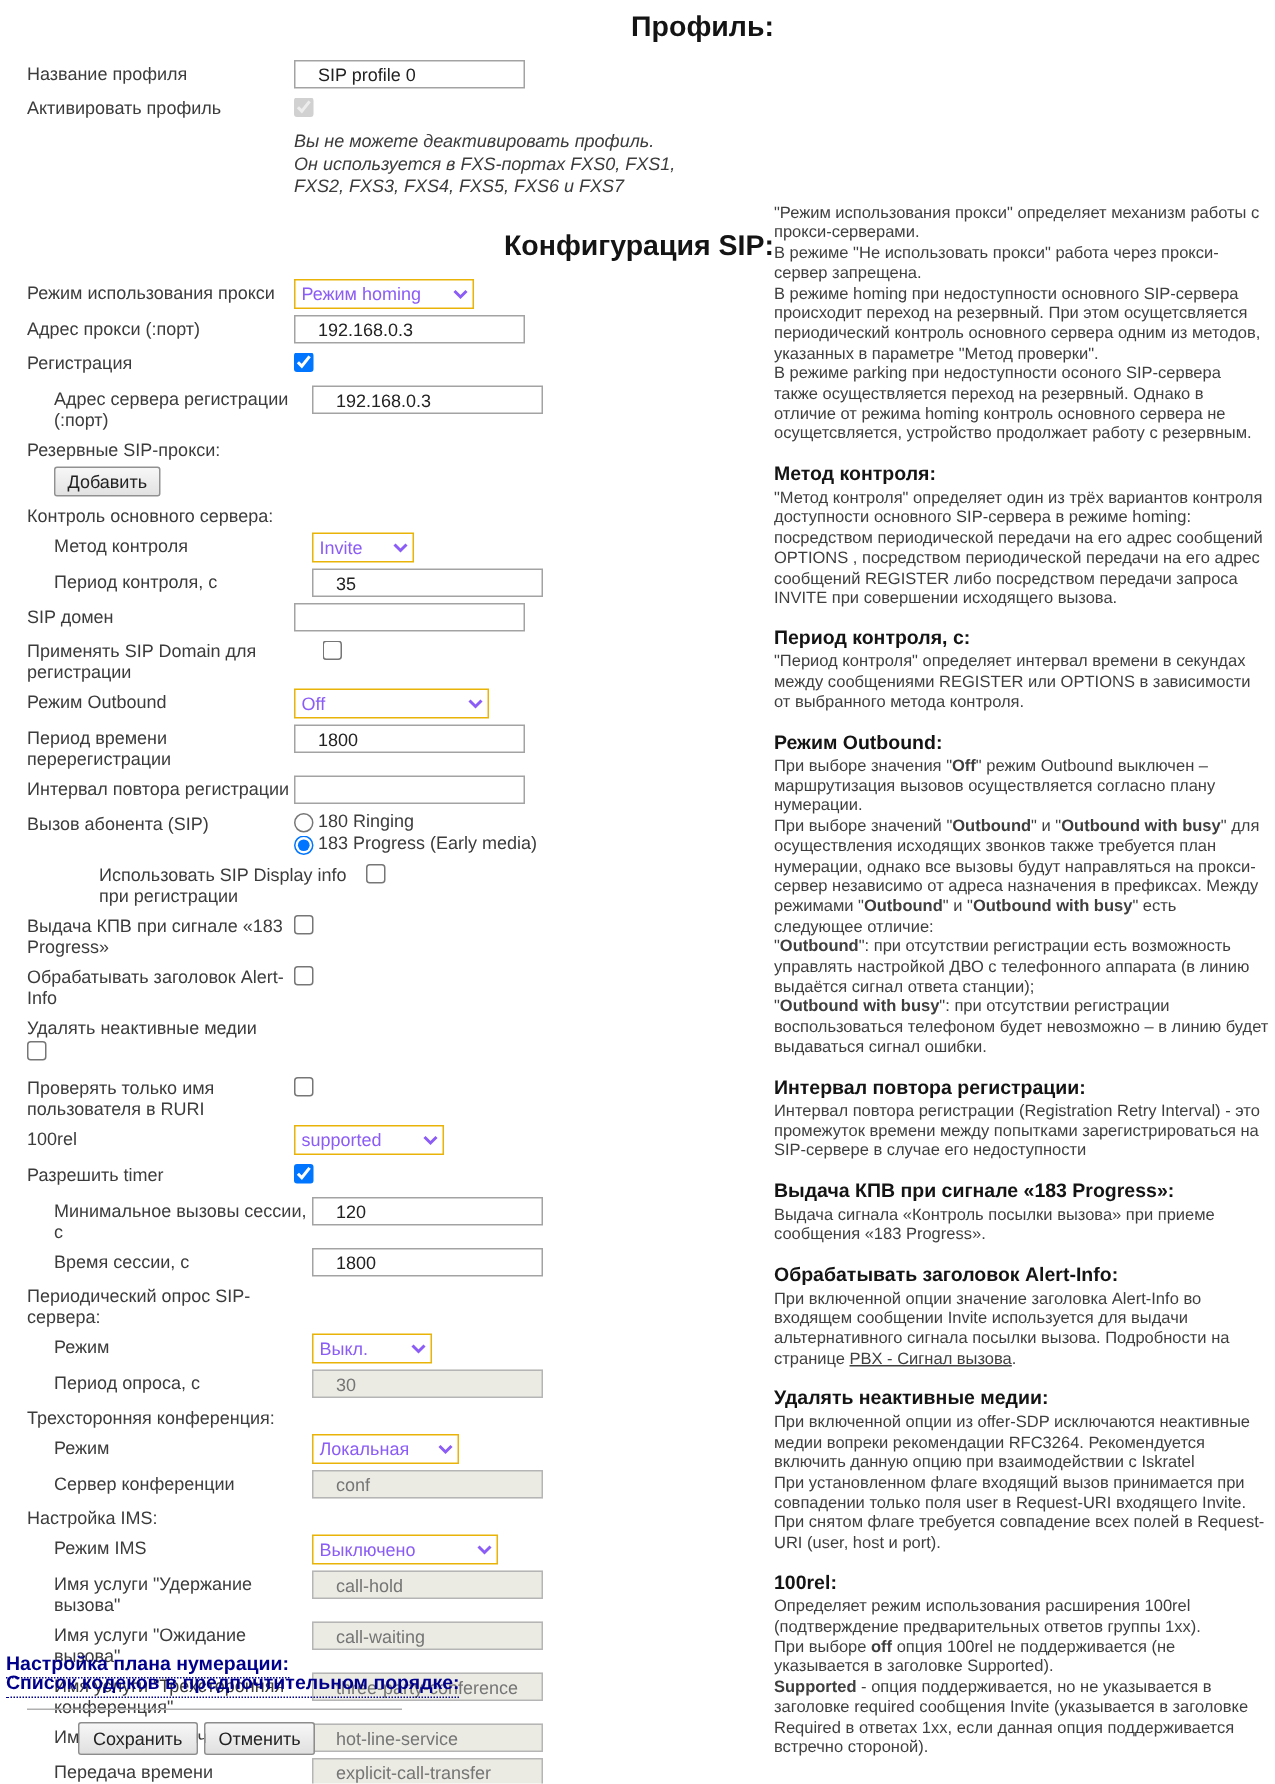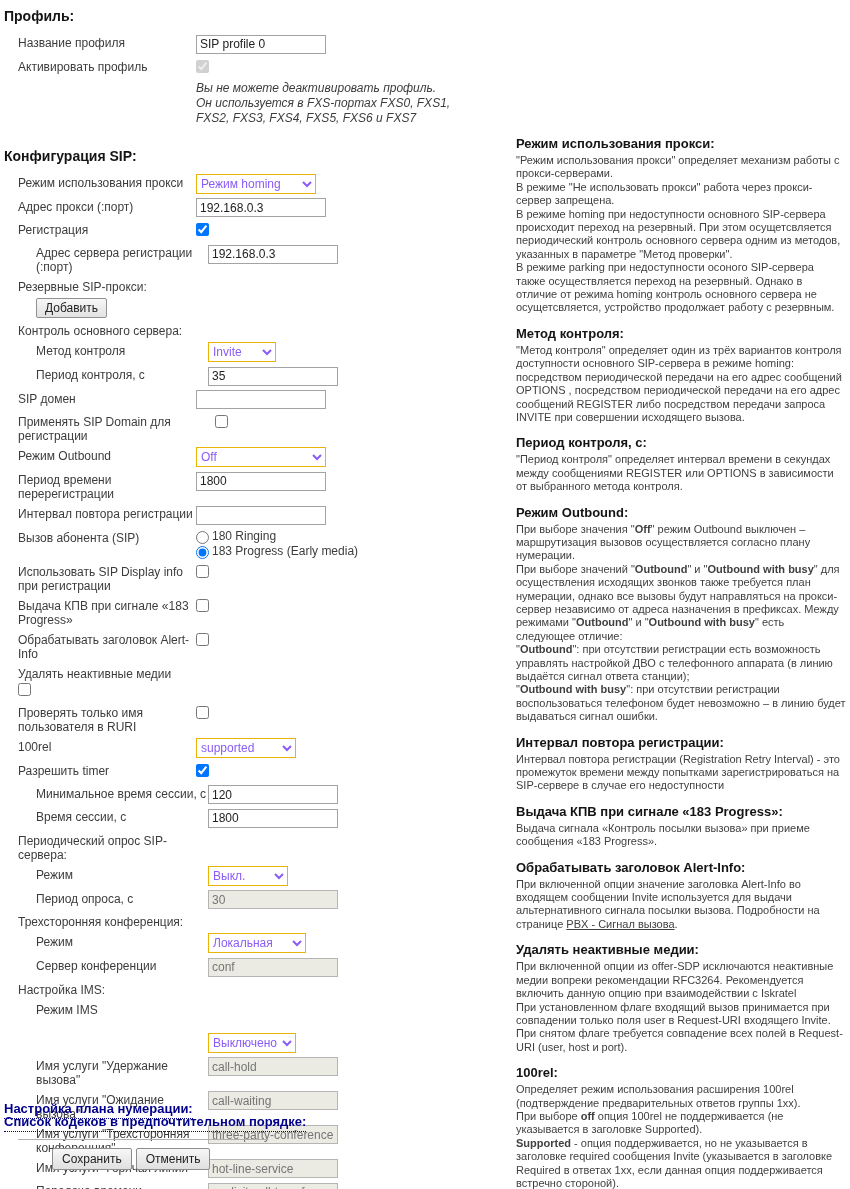--- a/index.html
+++ b/index.html
@@ -1,27 +1,27 @@
 <!DOCTYPE html>
 <html><head>
 <meta charset="utf-8">
 <style>
   html,body{margin:0;padding:0;background:#fff;}
   body{width:850px;height:1189px;overflow:hidden;font-family:"Liberation Sans",sans-serif;color:#3c3c3c;position:relative;}
   .page{padding:4px;position:relative;width:842px;}
   .columns{display:flex;align-items:flex-start;}
   .left-col{width:512px;flex:none;padding-left:14px;box-sizing:border-box;}
   .right-col{width:330px;flex:none;margin-top:132px;}
-  .section-title{font-weight:bold;font-size:14px;color:#141414;margin:4px 0 10px -14px;}
+  .section-title{font-weight:bold;font-size:19px;color:#141414;margin:4px 0 10px -14px;text-align:right;}
   .sip-title{margin-top:22px;}
   
   .form-row{display:flex;align-items:flex-start;margin-bottom:4px;}
   .row-label{width:178px;flex:none;font-size:12px;line-height:14px;padding-top:2px;color:#3c3c3c;}
   .row-ctl{padding-top:0;}
-  .ctl-text{height:15px;border:1px solid #a3a3a3;background:#fff;font-family:"Liberation Sans",sans-serif;font-size:12px;color:#222;padding:1px 3px;}
+  .ctl-text{height:15px;border:1px solid #a3a3a3;background:#fff;font-family:"Liberation Sans",sans-serif;font-size:12px;color:#222;padding:1px 15px;}
   .ctl-text:disabled{background:#ebebe4;color:#757575;border-color:#b5b5b5;}
   select{border:1px solid #eab308;background:#fff;font-family:"Liberation Sans",sans-serif;font-size:12px;color:#8b5cf6;height:20px;}
   input[type=checkbox],input[type=radio]{margin:2px 3px 0 0;}
   .note{font-style:italic;font-size:12px;line-height:15px;color:#3c3c3c;width:258px;}
   .radio-line{display:flex;align-items:flex-start;font-size:12px;line-height:15px;}
   .small-btn{font-family:"Liberation Sans",sans-serif;font-size:12px;color:#222;background:linear-gradient(#f7f7f7,#e2e2e2);border:1px solid #919191;border-radius:2px;padding:2px 8px;cursor:pointer;}
   
   .help-title{font-size:13px;font-weight:bold;color:#141414;margin:11px 0 3px 0;}
   .help-section:first-child .help-title{margin-top:0;}
   .help-p{font-size:11px;line-height:13.4px;color:#3f3f3f;}
@@ -120,21 +120,21 @@
               <div class="radio-line">
                 <input type="radio" name="subscriber-call-sip" style="">
                 <span>180 Ringing</span>
               </div>
               <div class="radio-line">
                 <input type="radio" name="subscriber-call-sip" checked="" style="">
                 <span>183 Progress (Early media)</span>
               </div>
             </div>
           </div>
-          <div class="form-row" style="padding-left: 0px;">
+          <div class="form-row" style="padding-left: 0px; margin-left: 48px;">
             <div class="row-label">Использовать SIP Display info при регистрации</div>
             <div class="row-ctl"><input type="checkbox" style=""></div>
           </div>
           <div class="form-row" style="padding-left: 0px;">
             <div class="row-label">Выдача КПВ при сигнале «183 Progress»</div>
             <div class="row-ctl"><input type="checkbox" style=""></div>
           </div>
           <div class="form-row" style="padding-left: 0px;">
             <div class="row-label">Обрабатывать заголовок Alert-Info</div>
             <div class="row-ctl"><input type="checkbox" style=""></div>
@@ -149,21 +149,21 @@
           </div>
           <div class="form-row" style="padding-left: 0px;">
             <div class="row-label">100rel</div>
             <div class="row-ctl"><select style="width: 100px;"><option>supported</option></select></div>
           </div>
           <div class="form-row" style="padding-left: 0px;">
             <div class="row-label">Разрешить timer</div>
             <div class="row-ctl"><input type="checkbox" checked="" style=""></div>
           </div>
           <div class="form-row" style="padding-left: 18px;">
-            <div class="row-label" style="width: 172px;">Минимальное время сессии, с</div>
+            <div class="row-label" style="width: 172px;">Минимальное вызовы сессии, с</div>
             <div class="row-ctl"><input class="ctl-text" type="text" value="120" style="width: 122px;"></div>
           </div>
           <div class="form-row" style="padding-left: 18px;">
             <div class="row-label" style="width: 172px;">Время сессии, с</div>
             <div class="row-ctl"><input class="ctl-text" type="text" value="1800" style="width: 122px;"></div>
           </div>
           <div class="form-row" style="padding-left: 0px;">
             <div class="row-label">Периодический опрос SIP-сервера:</div>
             <div class="row-ctl"></div>
           </div>
@@ -186,21 +186,21 @@
           <div class="form-row" style="padding-left: 18px;">
             <div class="row-label" style="width: 172px;">Сервер конференции</div>
             <div class="row-ctl"><input class="ctl-text" type="text" disabled="" value="conf" style="width: 122px;"></div>
           </div>
           <div class="form-row" style="padding-left: 0px;">
             <div class="row-label">Настройка IMS:</div>
             <div class="row-ctl"></div>
           </div>
           <div class="form-row" style="padding-left: 18px;">
             <div class="row-label" style="width: 172px;">Режим IMS</div>
-            <div class="row-ctl"><select style="width: 88px; margin-top: 32px;"><option>Выключено</option></select></div>
+            <div class="row-ctl"><select style="width: 124px;"><option>Выключено</option></select></div>
           </div>
           <div class="form-row" style="padding-left: 18px;">
             <div class="row-label" style="width: 172px;">Имя услуги "Удержание вызова"</div>
             <div class="row-ctl"><input class="ctl-text" type="text" disabled="" value="call-hold" style="width: 122px;"></div>
           </div>
           <div class="form-row" style="padding-left: 18px;">
             <div class="row-label" style="width: 172px;">Имя услуги "Ожидание вызова"</div>
             <div class="row-ctl"><input class="ctl-text" type="text" disabled="" value="call-waiting" style="width: 122px;"></div>
           </div>
           <div class="form-row" style="padding-left: 18px;">
@@ -212,21 +212,20 @@
             <div class="row-ctl"><input class="ctl-text" type="text" disabled="" value="hot-line-service" style="width: 122px;"></div>
           </div>
           <div class="form-row" style="padding-left: 18px;">
             <div class="row-label" style="width: 172px;">Передача времени</div>
             <div class="row-ctl"><input class="ctl-text" type="text" disabled="" value="explicit-call-transfer" style="width: 122px;"></div>
           </div>
         </div>
     </div>
     <div class="right-col" id="help-col">
         <div class="help-section">
-          <div class="help-title">Режим использования прокси:</div>
           <div class="help-p"><span>"Режим использования прокси" определяет механизм работы с прокси-серверами.</span></div>
           <div class="help-p"><span>В режиме "Не использовать прокси" работа через прокси-сервер запрещена.</span></div>
           <div class="help-p"><span>В режиме homing при недоступности основного SIP-сервера происходит переход на резервный. При этом осущетсвляется периодический контроль основного сервера одним из методов, указанных в параметре "Метод проверки".</span></div>
           <div class="help-p"><span>В режиме parking при недоступности осоного SIP-сервера также осуществляется переход на резервный. Однако в отличие от режима homing контроль основного сервера не осущетсвляется, устройство продолжает работу с резервным.</span></div>
         </div>
         <div class="help-section">
           <div class="help-title">Метод контроля:</div>
           <div class="help-p"><span>"Метод контроля" определяет один из трёх вариантов контроля доступности основного SIP-сервера в режиме homing: посредством периодической передачи на его адрес сообщений OPTIONS , посредством периодической передачи на его адрес сообщений REGISTER либо посредством передачи запроса INVITE при совершении исходящего вызова.</span></div>
         </div>
         <div class="help-section">

